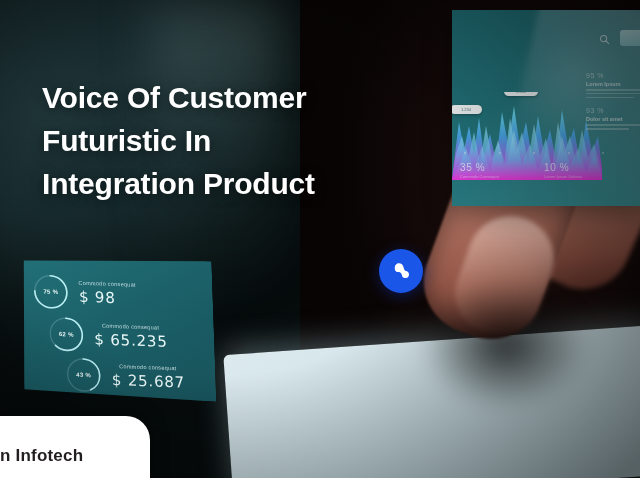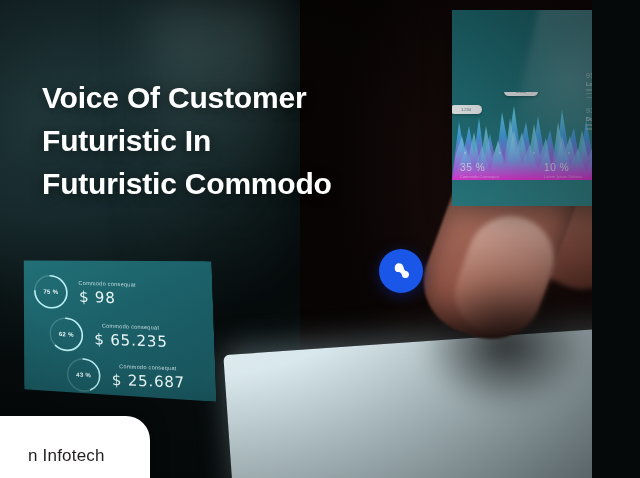--- a/index.html
+++ b/index.html
@@ -1,21 +1,21 @@
 <!DOCTYPE html>
 <html><head>
 <meta charset="utf-8">
 <style>
   html,body{margin:0;padding:0;}
   body{
     width:640px;height:478px;overflow:hidden;
     font-family:"Liberation Sans", sans-serif;
     background:#05090a;
   }
-  .stage{position:relative;width:592px;height:478px;overflow:hidden;background:#be185d;}
+  .stage{position:relative;width:640px;height:478px;overflow:hidden;background:#be185d;}
 
   
   .bg-base{
     position:absolute;inset:0;
     background:
       radial-gradient(ellipse 320px 260px at 8% 22%, #20373a 0%, #16282b 45%, #0b1516 75%, #060b0c 100%),
       linear-gradient(160deg,#1c3134 0%,#132427 35%,#0a1214 65%,#050809 100%);
   }
   .bg-dark-right{
     position:absolute;left:300px;top:0;width:340px;height:478px;
@@ -183,21 +183,21 @@
   }
 
   
   .badge{
     position:absolute;left:-62px;top:416px;width:212px;height:80px;
     background:#ffffff;border-radius:0 24px 0 0;
     display:flex;align-items:center;
     box-shadow:0 -4px 18px rgba(0,0,0,.35);
   }
   .badge-txt{
-    margin-left:90px;font-size:17px;font-weight:normal;color:#231f20;letter-spacing:.2px;
+    margin-left:62px;font-size:17px;font-weight:bold;color:#231f20;letter-spacing:.2px;
   }
 </style>
 </head>
 <body>
 
 <div class="stage">
 
   <div class="bg-base"></div>
   <div class="bg-blur-streak"></div>
   <div class="bg-purple-glow"></div>
@@ -332,21 +332,21 @@
       </div>
 
     </div>
   </div>
 
   <div class="bg-vignette"></div>
 
   <h1 class="headline">
     <span>Voice Of Customer</span>
     <span>Futuristic In</span>
-    <span>Futuristic Commodo</span>
+    <span>Integration Product</span>
   </h1>
 
   <div class="logo-btn">
     <svg width="24" height="24" viewBox="0 0 24 24">
       <path d="M8.2 4.6 C10.6 3.4 13.4 4.6 14.2 7.2 L15.1 10.0 C15.5 11.3 16.4 12.1 17.6 12.6 C19.6 13.4 20.2 15.9 18.8 17.6 C17.5 19.2 15.0 19.0 13.9 17.2 L12.2 14.4 C11.5 13.3 10.4 12.8 9.2 12.9 C7.0 13.1 5.3 11.0 6.0 8.9 C6.3 7.9 7.1 5.2 8.2 4.6 Z" fill="#ffffff"></path>
       <circle cx="9.4" cy="8.6" r="3.6" fill="#ffffff"></circle>
       <circle cx="16.4" cy="15.6" r="3.5" fill="#ffffff"></circle>
     </svg>
   </div>
 

